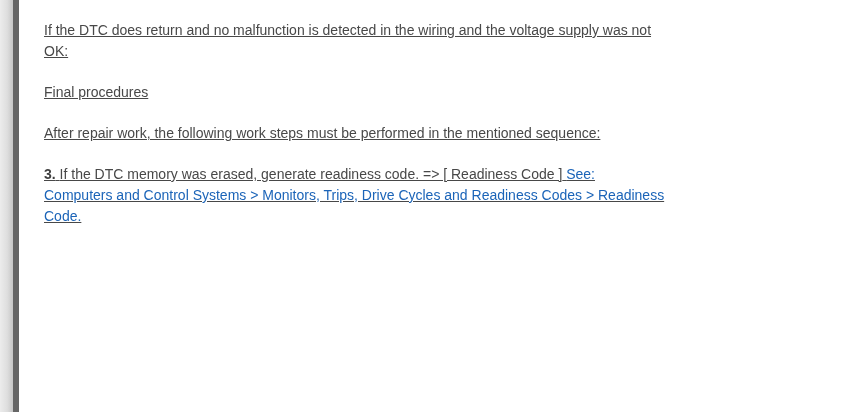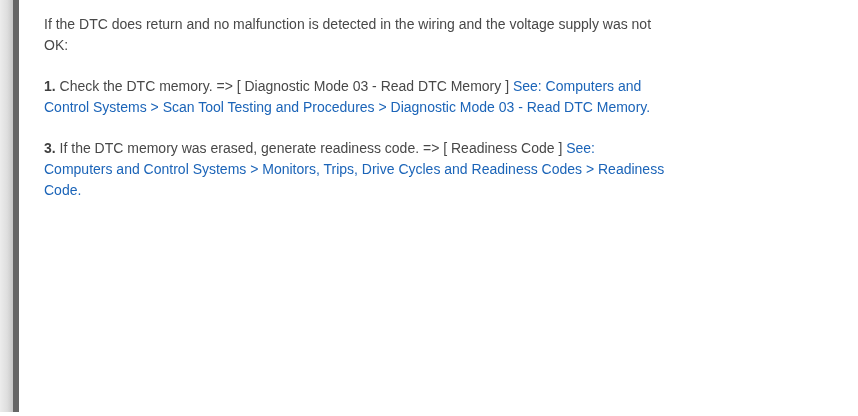--- a/index.html
+++ b/index.html
@@ -34,21 +34,22 @@
     position: absolute;
     left: 44px;
     top: 0;
     width: 622px;
     padding-top: 8px;
     color: #484848;
     font-size: 14px;
     line-height: 21px;
   }
   .content p {
-    margin: 6px 0 20px 0;
+    margin: 12px 0 20px 0;
+    text-decoration: underline;
   }
   .dash {
     margin-right: 5px;
   }
   .step-number {
     font-weight: bold;
     color: #3f3f3f;
   }
   a.see-link {
     color: #1b64b8;
@@ -60,27 +61,24 @@
 <body>
 
 <div class="left-gutter"></div>
 <div class="scrollbar-thumb"></div>
 
 <div class="content">
 
   <p>If the DTC does return and no malfunction is detected in the wiring and the voltage supply was not OK:</p>
 
 
+  <p>Final procedures</p>
 
+  <p>After repair work, the following work steps must be performed in the mentioned sequence:</p>
 
-  <p>
-    <span class="step-number">1.</span>
-    <span>Check the DTC memory. =&gt; [ Diagnostic Mode 03 - Read DTC Memory ]</span>
-    <a class="see-link">See: Computers and Control Systems &gt; Scan Tool Testing and Procedures &gt; Diagnostic Mode 03 - Read DTC Memory.</a>
-  </p>
 
 
   <p>
     <span class="step-number">3.</span>
     <span>If the DTC memory was erased, generate readiness code. =&gt; [ Readiness Code ]</span>
     <a class="see-link">See: Computers and Control Systems &gt; Monitors, Trips, Drive Cycles and Readiness Codes &gt; Readiness Code.</a>
   </p>
 
 </div>
 

